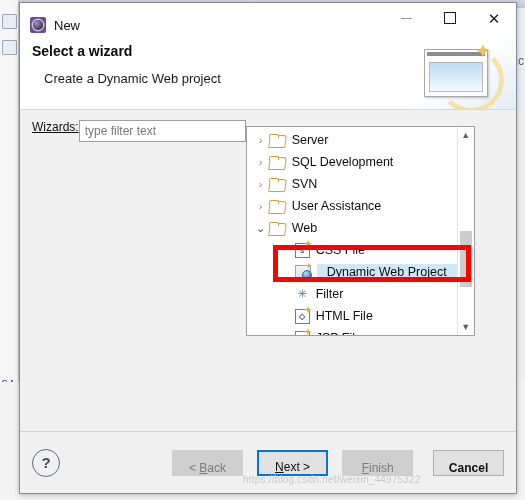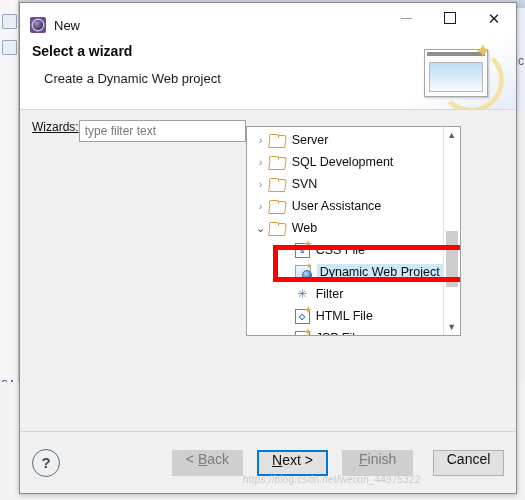--- a/index.html
+++ b/index.html
@@ -254,21 +254,21 @@
     align-items: center;
     font-size: 12.5px;
     color: #0d0d0d;
     padding-left: 6px;
     box-sizing: border-box;
     white-space: nowrap;
   }
   .tree-row.child { padding-left: 48px; }
   .tree-row.selected .row-label {
     background: #cde8f7;
-    padding: 1px 3px;
+    padding: 1px 10px;
   }
   .twisty {
     width: 16px;
     flex: none;
     color: #8a8a8a;
     font-size: 11px;
     text-align: center;
     line-height: 1;
   }
   .twisty.open { color: #4a4a4a; }
@@ -418,44 +418,44 @@
     display: flex;
     align-items: center;
     justify-content: center;
     background: #f0f0f0;
     flex: none;
   }
   .btn {
     width: 92px;
     height: 26px;
     font-family: "Liberation Sans", sans-serif;
-    font-size: 14px;
-    display: flex;
-    align-items: flex-start;
+    font-size: 12px;
+    display: flex;
+    align-items: flex-end;
     justify-content: center;
     box-sizing: border-box;
     background: #cfcfcf;
     border: 1px solid #cfcfcf;
     color: #7b7b7b;
     margin-left: 8px;
   }
   .btn.enabled {
     background: #e1e1e1;
     border: 1px solid #b0b0b0;
     color: #101010;
   }
   .btn.default {
     background: #e1e1e1;
     border: 2px solid #0078d7;
     color: #101010;
   }
   #btn-back { margin-left: 112px; }
   #btn-next { margin-left: 14px; }
   #btn-finish { margin-left: 14px; }
-  #btn-cancel { margin-left: 20px; }
+  #btn-cancel { margin-left: 20px; font-weight: bold; }
   .btn u { text-decoration: underline; }
 
   
   #watermark {
     position: absolute;
     left: 243px;
     top: 474px;
     font-size: 10px;
     color: #c6c9cc;
     white-space: nowrap;

